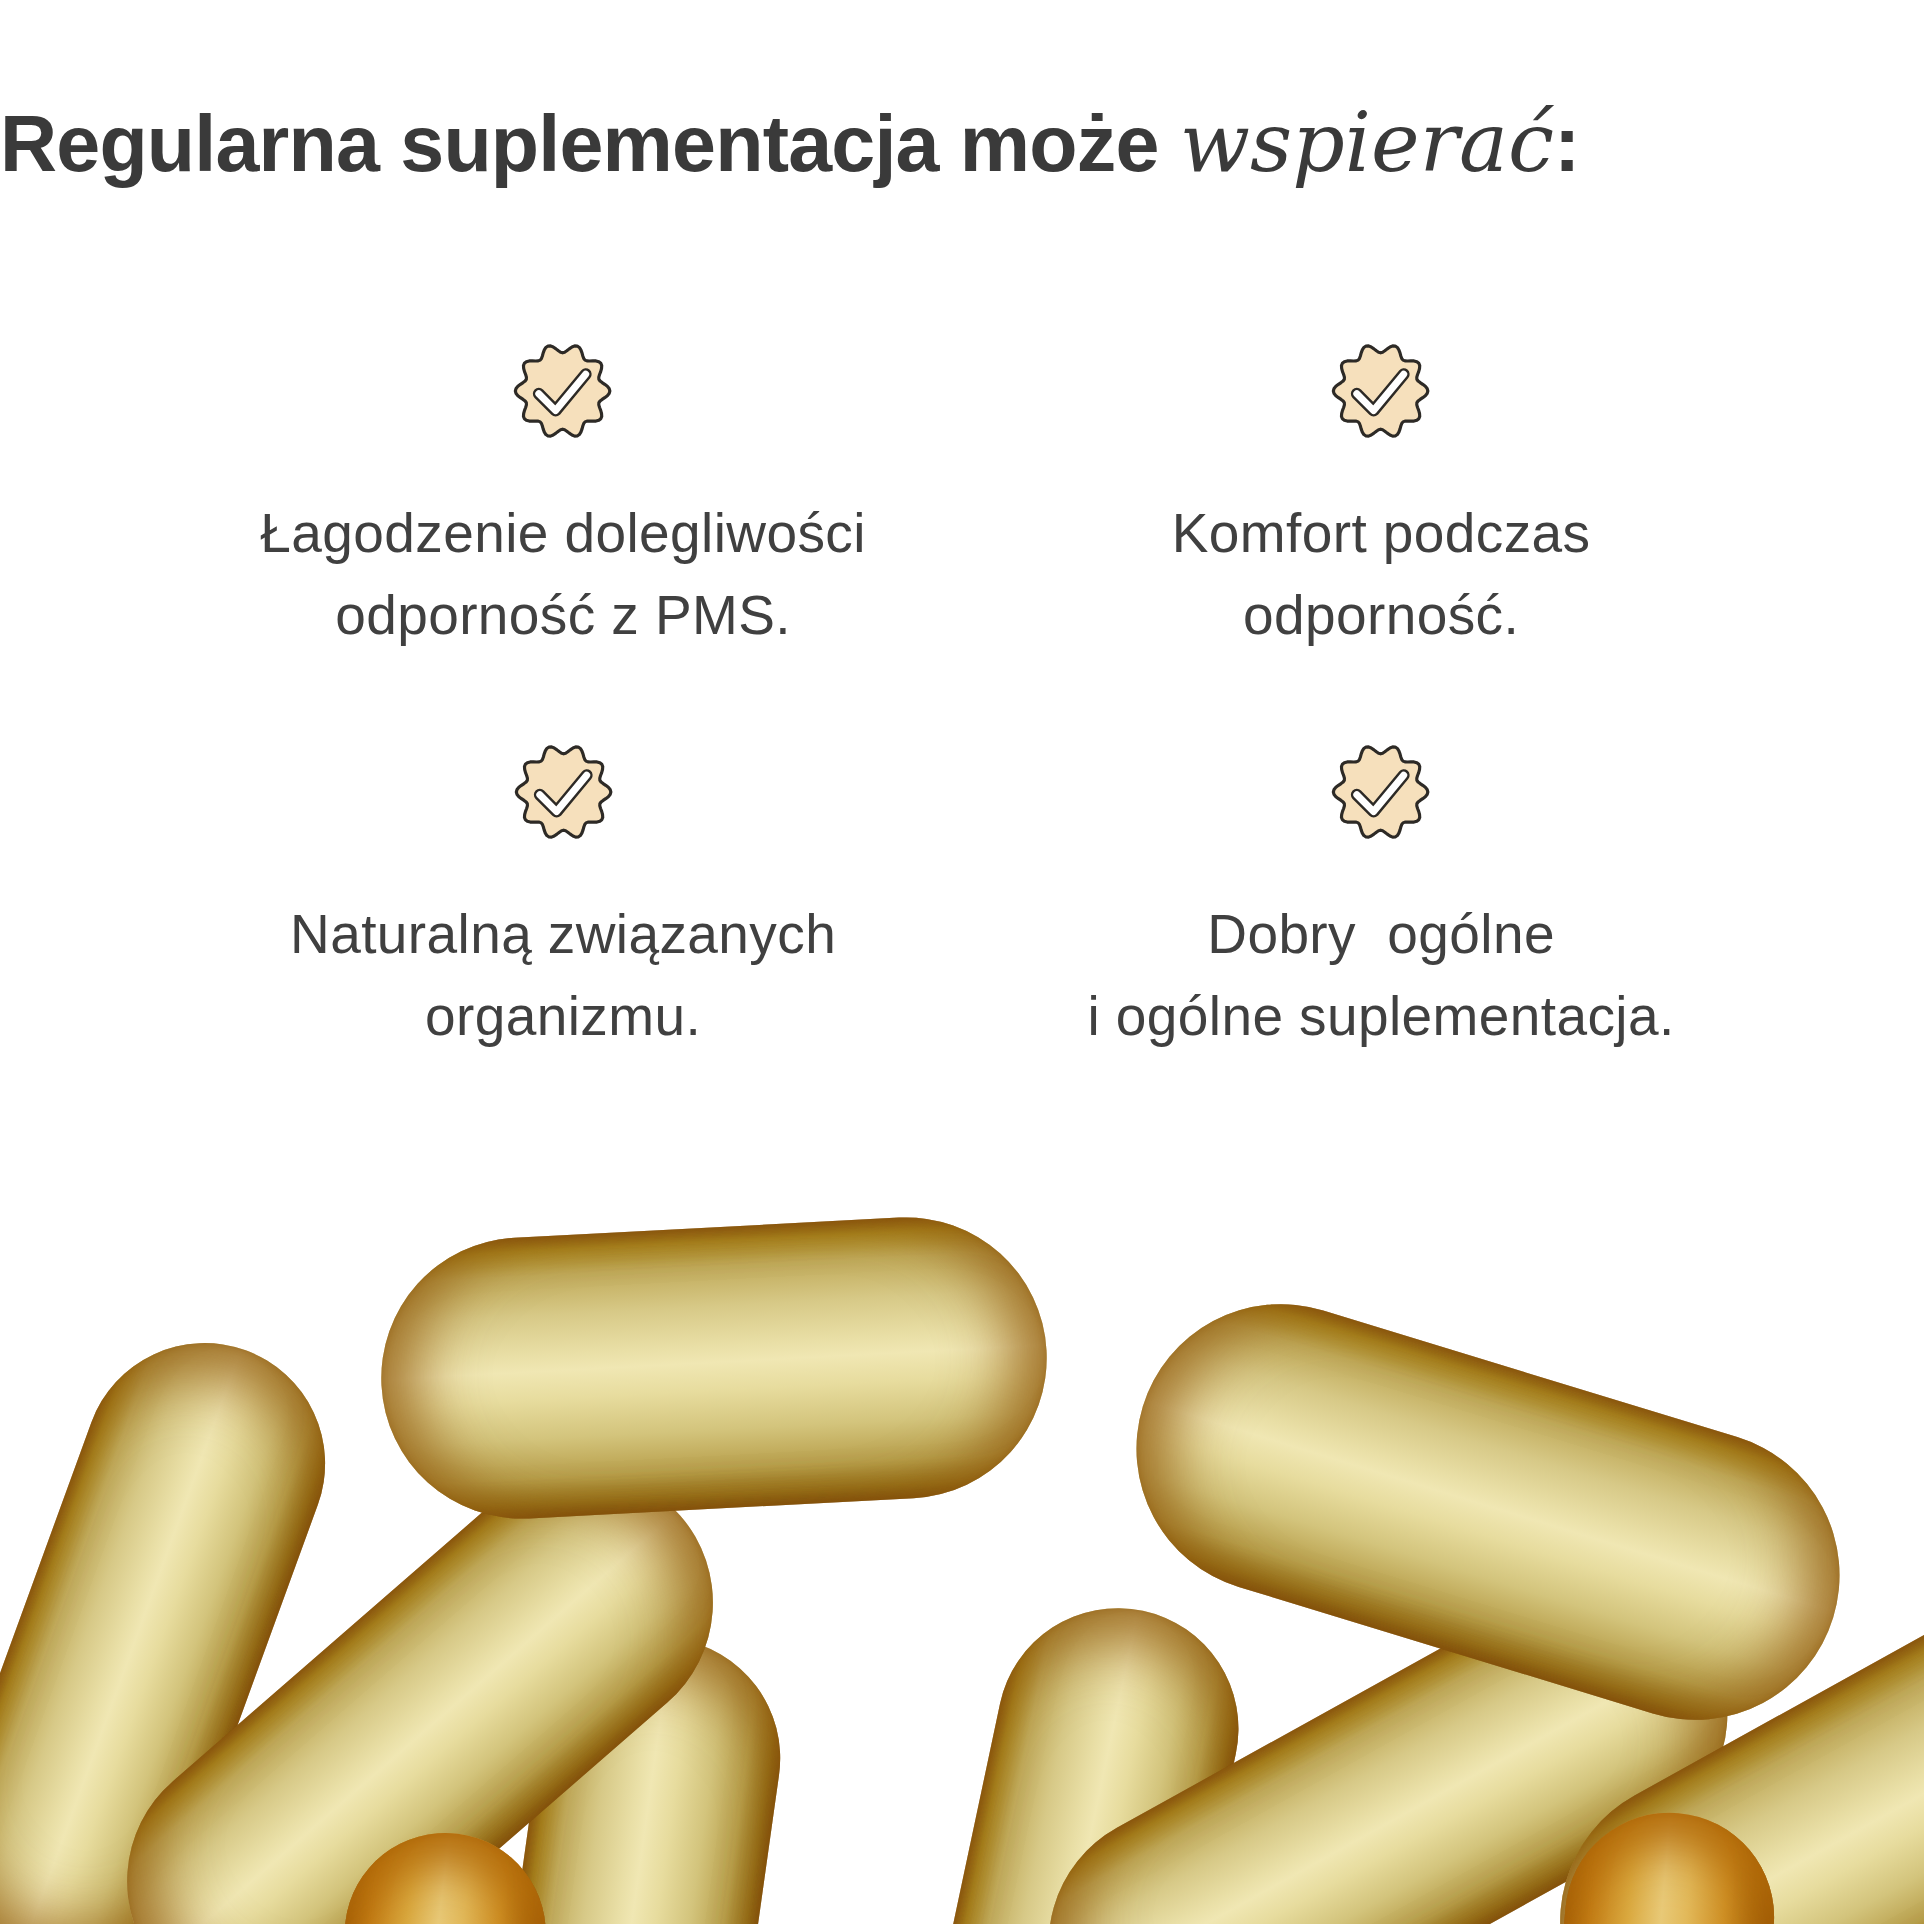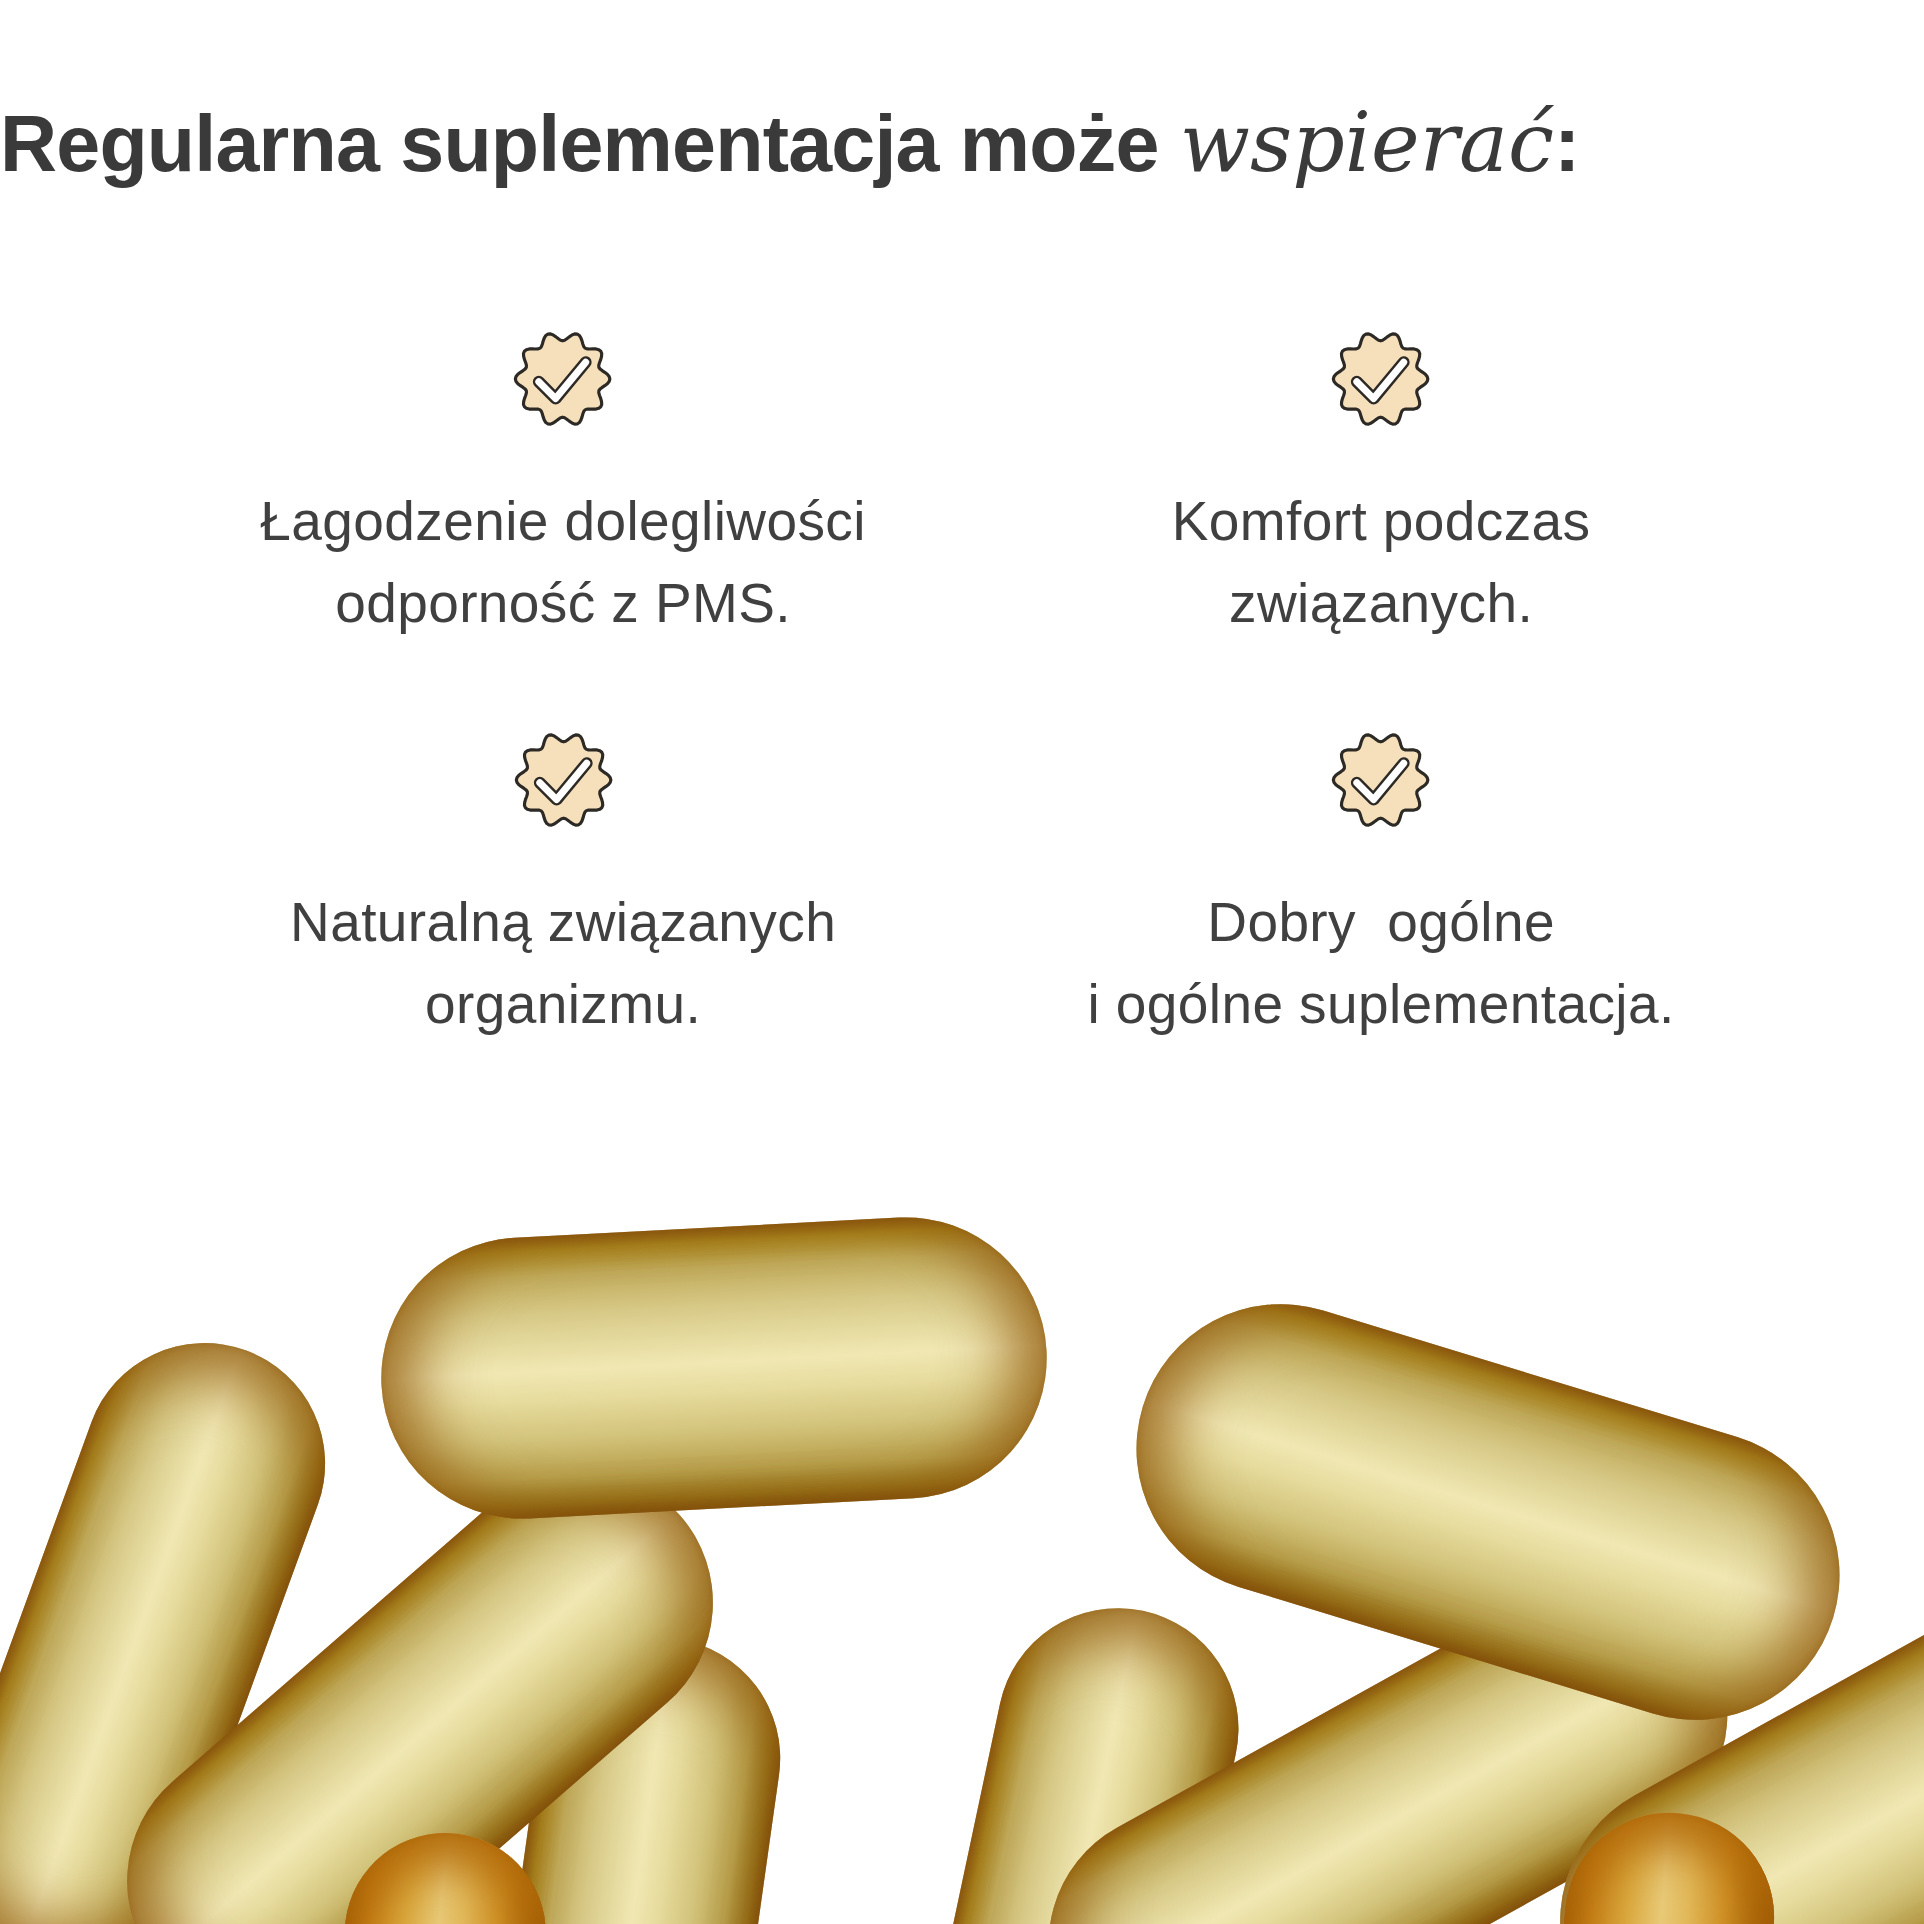--- a/index.html
+++ b/index.html
@@ -24,21 +24,21 @@
   .title .emphasis{
     font-family:"DejaVu Serif", serif;
     font-style:italic;
     font-weight:500;
     font-size:1.04em;
     letter-spacing:0;
   }
 
   
   .benefits{
-    position:absolute;top:323px;left:50%;
+    position:absolute;top:335px;left:50%;
     transform:translateX(calc(-50% + 9.6px));
     width:1636px;
     display:grid;
     grid-template-columns:818px 818px;
     row-gap:80px;
     justify-items:center;
   }
   .benefit{display:flex;flex-direction:column;align-items:center;}
   .badge{width:112px;height:112px;margin-bottom:45px;flex:0 0 auto;}
   .badge .seal{fill:var(--badge-fill,#f5dfba);stroke:var(--badge-outline,#2d2a26);stroke-width:4.5;stroke-linejoin:round;}
@@ -102,21 +102,21 @@
     </div>
 
     <div class="benefit">
       <svg class="badge" viewBox="0 0 160 160">
         <path class="seal" d="M147.5 80.0L146.5 83.5L143.9 86.7L140.2 89.5L136.5 92.0L133.5 94.3L131.8 96.8L131.7 99.8L132.8 103.5L134.4 107.7L135.6 112.1L135.9 116.3L134.6 119.7L131.8 121.9L127.7 123.0L123.1 123.1L118.6 122.9L114.8 123.0L112.0 124.1L110.2 126.4L108.9 130.0L107.7 134.4L106.1 138.7L103.9 142.2L100.9 144.2L97.2 144.4L93.4 142.8L89.5 140.2L86.0 137.4L82.9 135.3L80.0 134.5L77.1 135.3L74.0 137.4L70.5 140.2L66.6 142.8L62.8 144.4L59.1 144.2L56.1 142.2L53.9 138.7L52.3 134.4L51.1 130.0L49.8 126.4L48.0 124.1L45.2 123.0L41.4 122.9L36.9 123.1L32.3 123.0L28.2 121.9L25.4 119.7L24.1 116.3L24.4 112.1L25.6 107.7L27.2 103.5L28.3 99.8L28.2 96.8L26.5 94.3L23.5 92.0L19.8 89.5L16.1 86.7L13.5 83.5L12.5 80.0L13.5 76.5L16.1 73.3L19.8 70.5L23.5 68.0L26.5 65.7L28.2 63.2L28.3 60.2L27.2 56.5L25.6 52.3L24.4 47.9L24.1 43.7L25.4 40.3L28.2 38.1L32.3 37.0L36.9 36.9L41.4 37.1L45.2 37.0L48.0 35.9L49.8 33.6L51.1 30.0L52.3 25.6L53.9 21.3L56.1 17.8L59.1 15.8L62.8 15.6L66.6 17.2L70.5 19.8L74.0 22.6L77.1 24.7L80.0 25.5L82.9 24.7L86.0 22.6L89.5 19.8L93.4 17.2L97.2 15.6L100.9 15.8L103.9 17.8L106.1 21.3L107.7 25.6L108.9 30.0L110.2 33.6L112.0 35.9L114.8 37.0L118.6 37.1L123.1 36.9L127.7 37.0L131.8 38.1L134.6 40.3L135.9 43.7L135.6 47.9L134.4 52.3L132.8 56.5L131.7 60.2L131.8 63.2L133.5 65.7L136.5 68.0L140.2 70.5L143.9 73.3L146.5 76.5L147.5 80.0Z"></path>
         <path class="check-outline" d="M46 84 L70 108 L113 56"></path>
         <path class="check-mark" d="M46 84 L70 108 L113 56"></path>
       </svg>
       <p class="benefit-text">
         <span class="benefit-line">Komfort podczas</span>
-        <span class="benefit-line">związanych.</span>
+        <span class="benefit-line">odporność.</span>
       </p>
     </div>
 
     <div class="benefit">
       <svg class="badge" viewBox="0 0 160 160">
         <path class="seal" d="M147.5 80.0L146.5 83.5L143.9 86.7L140.2 89.5L136.5 92.0L133.5 94.3L131.8 96.8L131.7 99.8L132.8 103.5L134.4 107.7L135.6 112.1L135.9 116.3L134.6 119.7L131.8 121.9L127.7 123.0L123.1 123.1L118.6 122.9L114.8 123.0L112.0 124.1L110.2 126.4L108.9 130.0L107.7 134.4L106.1 138.7L103.9 142.2L100.9 144.2L97.2 144.4L93.4 142.8L89.5 140.2L86.0 137.4L82.9 135.3L80.0 134.5L77.1 135.3L74.0 137.4L70.5 140.2L66.6 142.8L62.8 144.4L59.1 144.2L56.1 142.2L53.9 138.7L52.3 134.4L51.1 130.0L49.8 126.4L48.0 124.1L45.2 123.0L41.4 122.9L36.9 123.1L32.3 123.0L28.2 121.9L25.4 119.7L24.1 116.3L24.4 112.1L25.6 107.7L27.2 103.5L28.3 99.8L28.2 96.8L26.5 94.3L23.5 92.0L19.8 89.5L16.1 86.7L13.5 83.5L12.5 80.0L13.5 76.5L16.1 73.3L19.8 70.5L23.5 68.0L26.5 65.7L28.2 63.2L28.3 60.2L27.2 56.5L25.6 52.3L24.4 47.9L24.1 43.7L25.4 40.3L28.2 38.1L32.3 37.0L36.9 36.9L41.4 37.1L45.2 37.0L48.0 35.9L49.8 33.6L51.1 30.0L52.3 25.6L53.9 21.3L56.1 17.8L59.1 15.8L62.8 15.6L66.6 17.2L70.5 19.8L74.0 22.6L77.1 24.7L80.0 25.5L82.9 24.7L86.0 22.6L89.5 19.8L93.4 17.2L97.2 15.6L100.9 15.8L103.9 17.8L106.1 21.3L107.7 25.6L108.9 30.0L110.2 33.6L112.0 35.9L114.8 37.0L118.6 37.1L123.1 36.9L127.7 37.0L131.8 38.1L134.6 40.3L135.9 43.7L135.6 47.9L134.4 52.3L132.8 56.5L131.7 60.2L131.8 63.2L133.5 65.7L136.5 68.0L140.2 70.5L143.9 73.3L146.5 76.5L147.5 80.0Z"></path>
         <path class="check-outline" d="M46 84 L70 108 L113 56"></path>
         <path class="check-mark" d="M46 84 L70 108 L113 56"></path>
       </svg>
       <p class="benefit-text">

